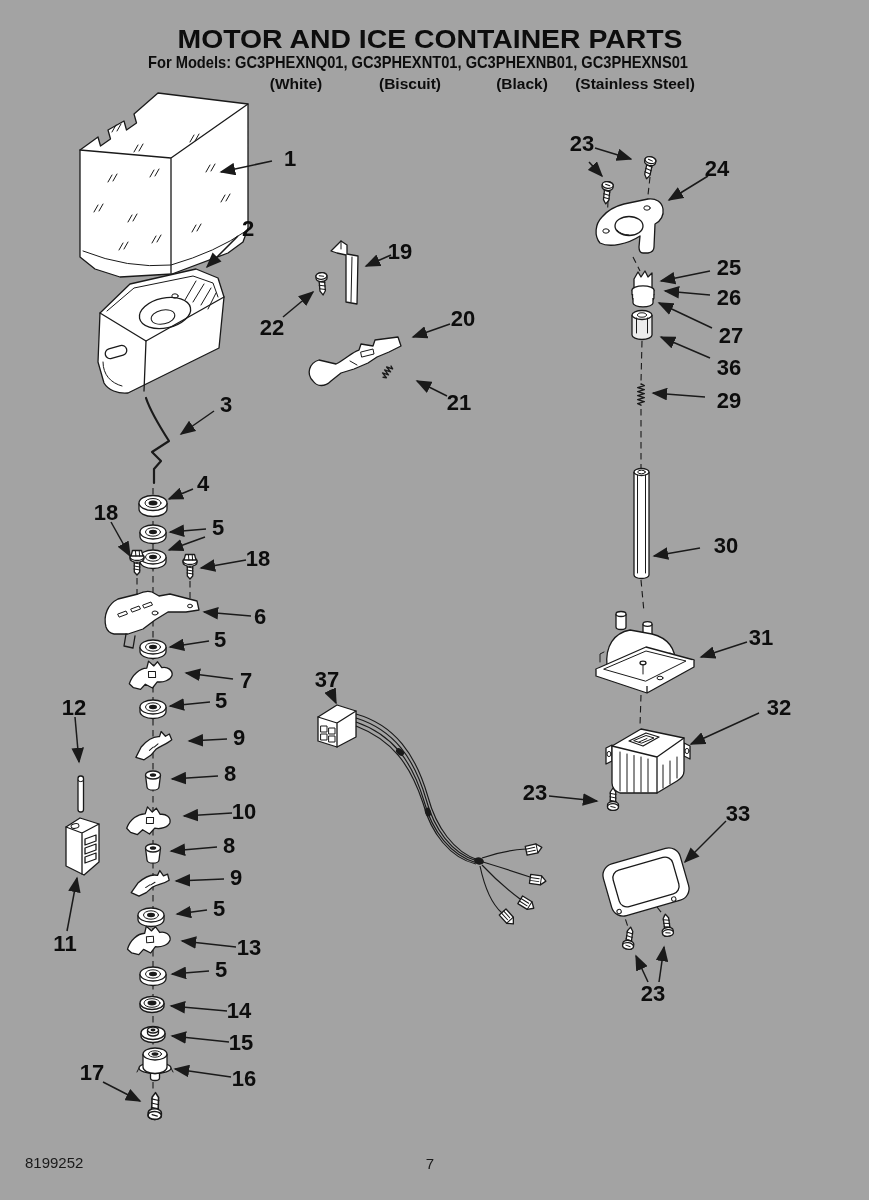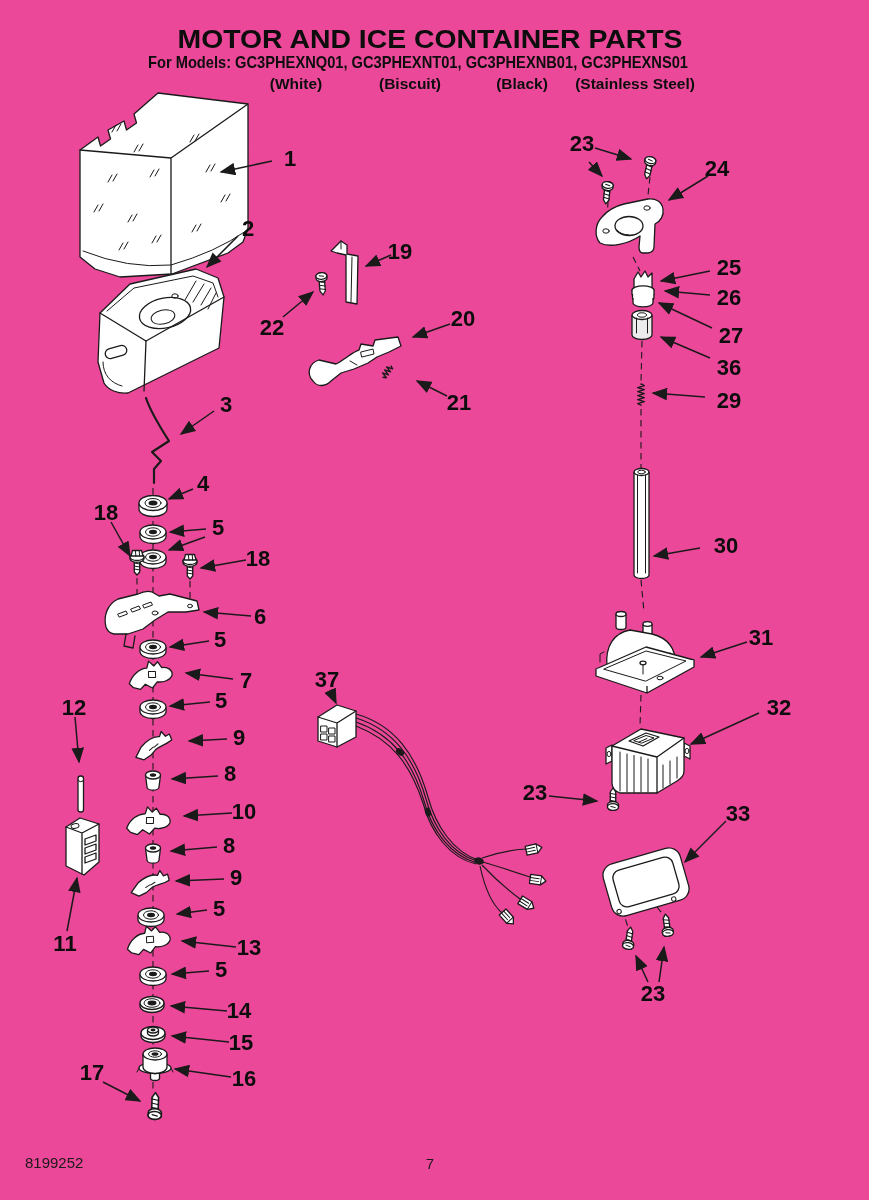--- a/index.html
+++ b/index.html
@@ -1,16 +1,16 @@
 <!DOCTYPE html>
 <html><head>
 <meta charset="utf-8">
 <style>
   html,body{margin:0;padding:0;background:#e8e8e8;}
-  .page{width:869px;height:1200px;background:#ec4899;position:relative;margin:0 auto;
+  .page{width:869px;height:1200px;background:#a3a3a3;position:relative;margin:0 auto;
         font-family:"Liberation Sans",sans-serif;}
   svg{display:block}
   .ln{fill:none;stroke:#1a1a1a;stroke-width:1.3;stroke-linecap:round;stroke-linejoin:round}
   .fw{fill:#ffffff;stroke:#1a1a1a;stroke-width:1.3;stroke-linejoin:round}
   .fg{fill:#ececec;stroke:#1a1a1a;stroke-width:1.3;stroke-linejoin:round}
   .dk{fill:#1a1a1a;stroke:none}
   .dash{fill:none;stroke:#1a1a1a;stroke-width:1.1;stroke-dasharray:6.5 4.5}
   .thin{stroke-width:1}
   .wire{fill:none;stroke:#1a1a1a;stroke-width:1.15}
   .plabel{font:700 22px "Liberation Sans",sans-serif;fill:#0d0d0d;text-anchor:middle;

